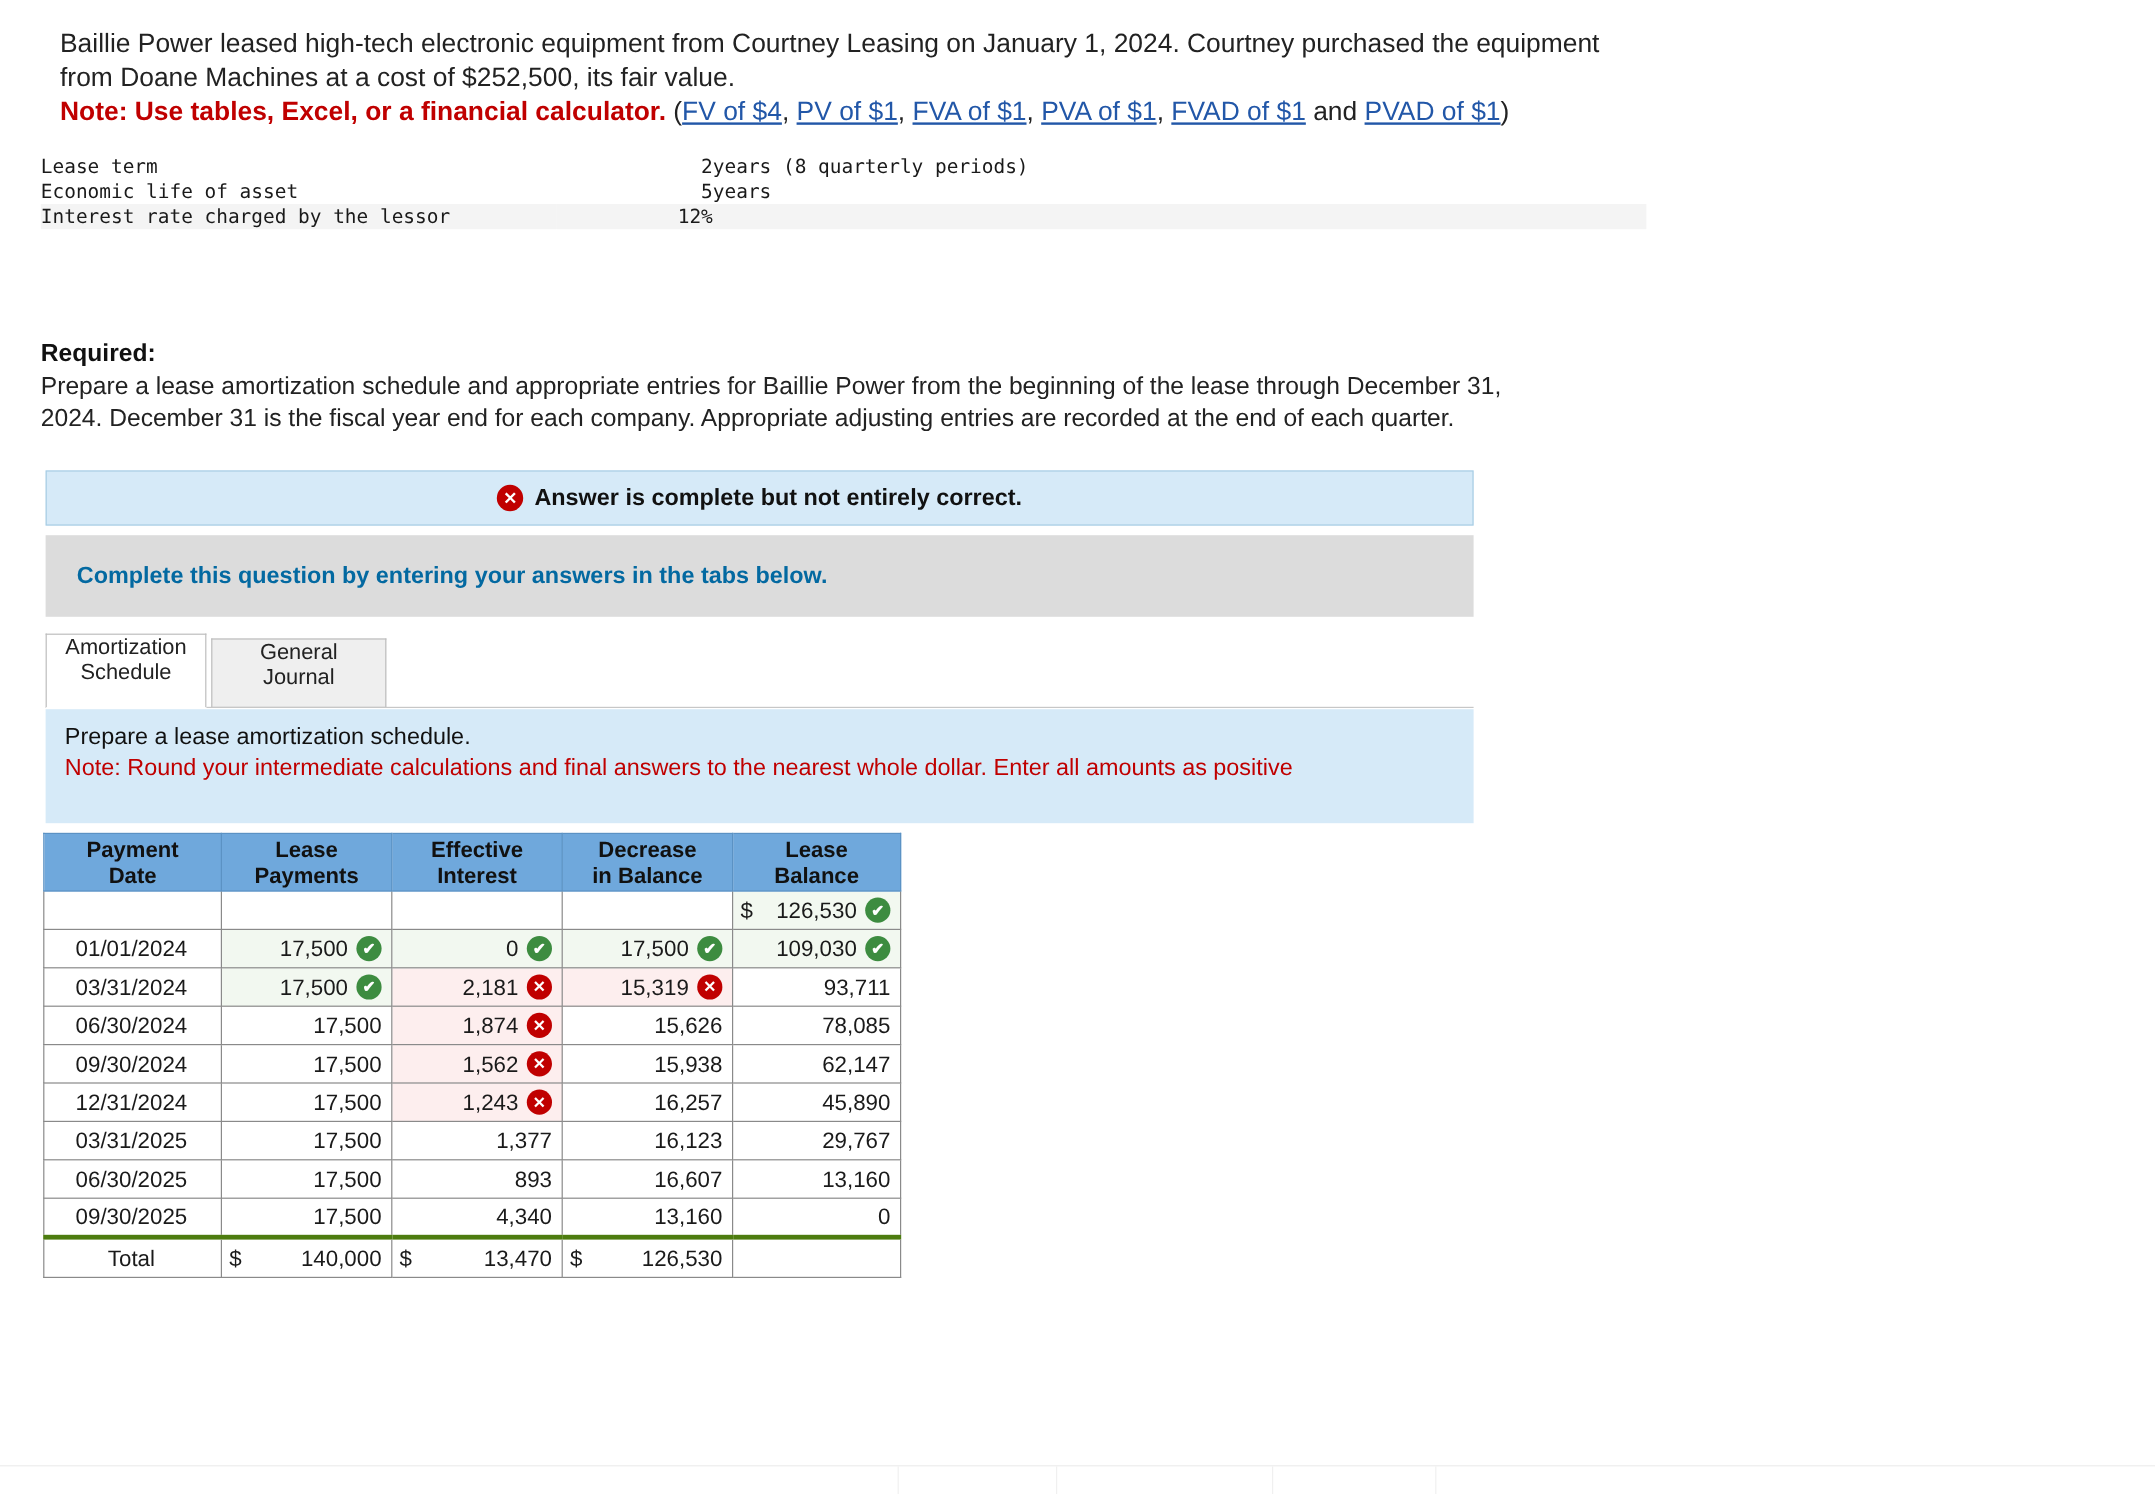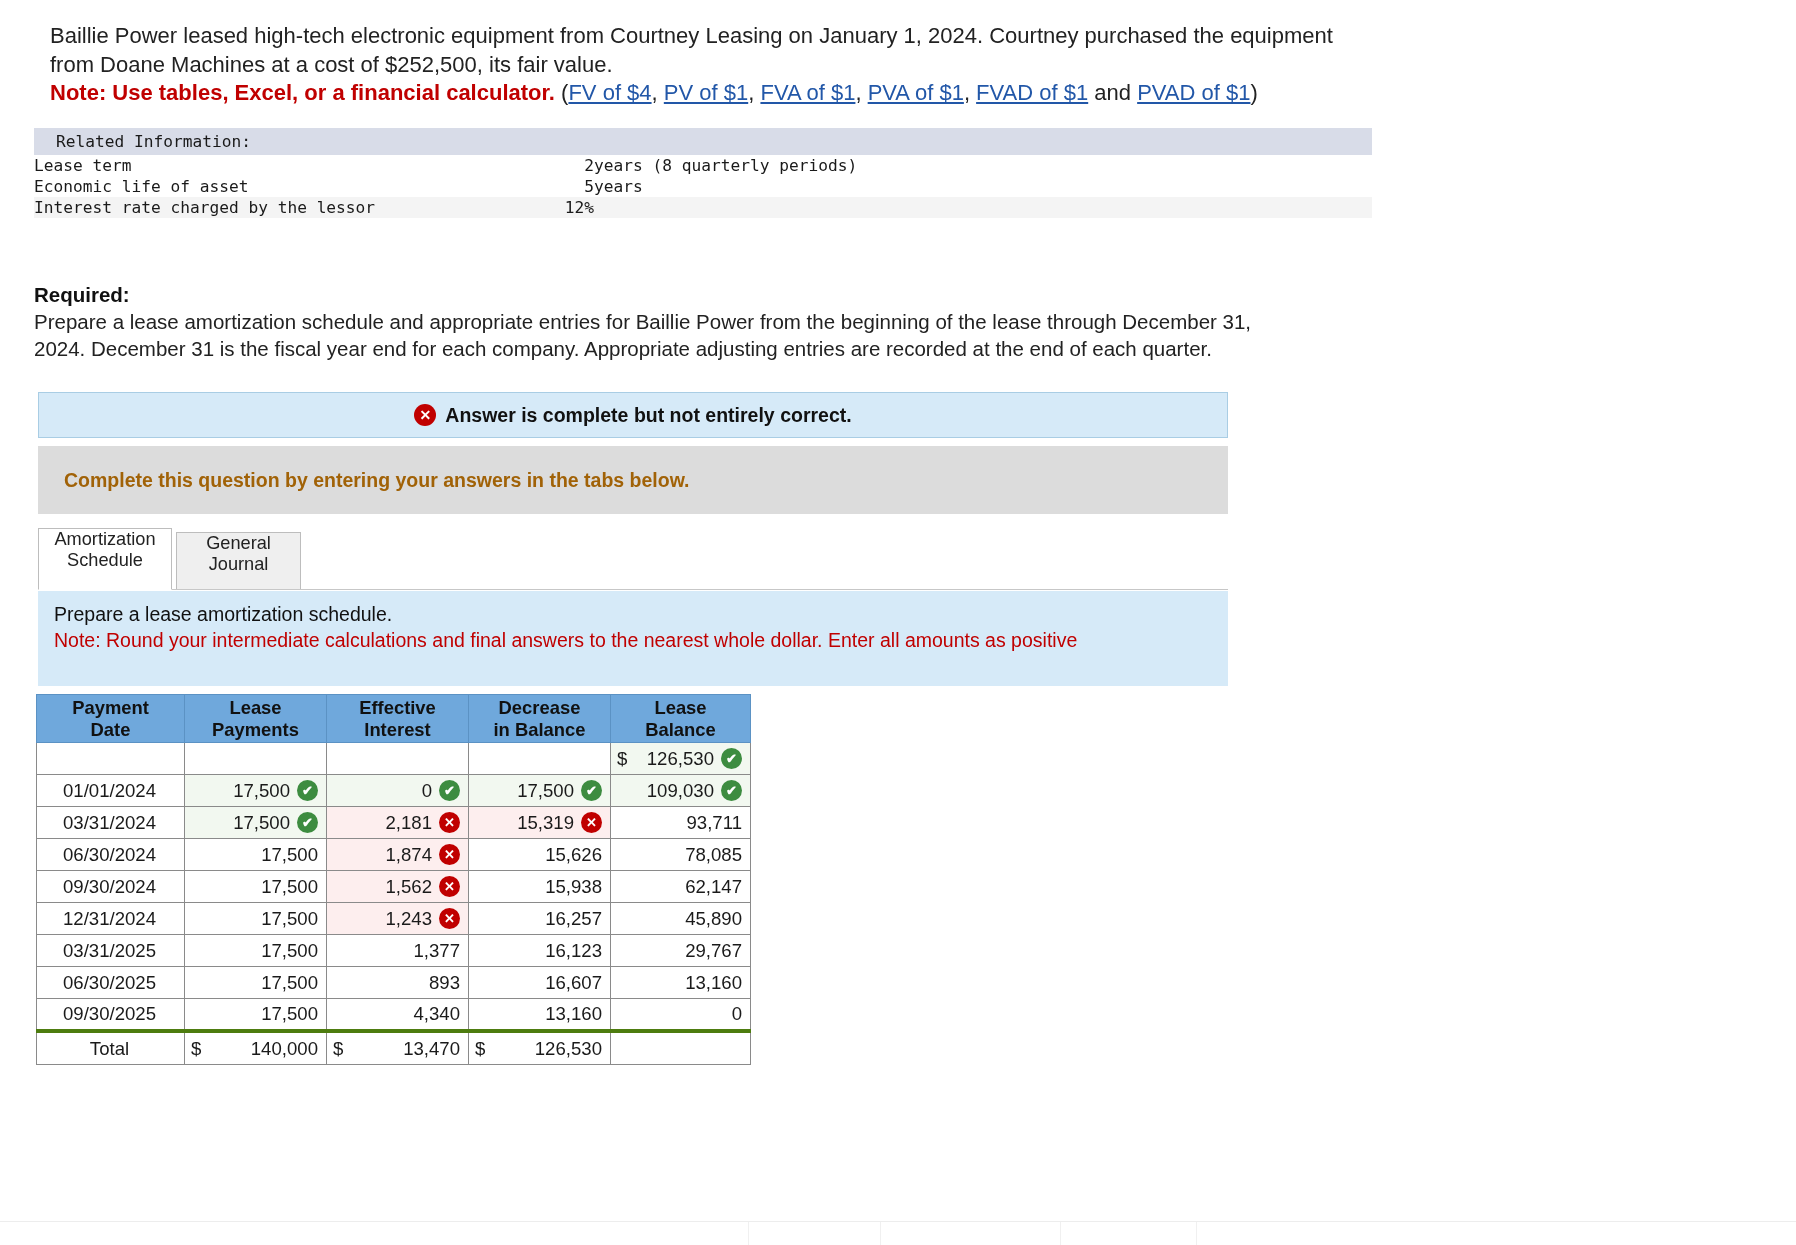--- a/index.html
+++ b/index.html
@@ -63,21 +63,21 @@
     background: #c00000; color: #fff; font-size: 14px; font-weight: bold;
     margin-right: 9px; line-height: 1; font-family: "Liberation Sans", sans-serif;
   }
 
   
   .completebar {
     position: absolute; left: 38px; top: 446px; width: 1190px; height: 68px;
     background: #dcdcdc;
     display: flex; align-items: center;
     padding-left: 26px;
-    font-size: 19.5px; font-weight: bold; color: #a16207;
+    font-size: 19.5px; font-weight: bold; color: #0369a1;
   }
 
   
   .tabstrip {
     position: absolute; left: 38px; top: 528px; width: 1190px; height: 62px;
   }
   .tabstrip::after {
     content: ""; position: absolute; left: 0; bottom: 0; width: 100%;
     height: 1px; background: #c7c7c7;
   }
@@ -87,21 +87,21 @@
     display: flex; align-items: flex-start; justify-content: center;
     text-align: center;
     font-size: 18.2px; line-height: 1.18; color: #222;
     cursor: pointer;
   }
   .tab.active {
     left: 0; width: 134px; height: 62px;
     background: #ffffff; border-bottom: 1px solid #ffffff; z-index: 3;
   }
   .tab.inactive {
-    left: 138px; width: 125px; height: 58px;
+    left: 138px; width: 146px; height: 58px;
     background: #efefef; border-bottom: 1px solid #c7c7c7;
   }
 
   
   .prompt {
     position: absolute; left: 38px; top: 591px; width: 1190px; height: 95px;
     background: #d6eaf8;
     padding: 11px 16px 0 16px;
     font-size: 19.5px; line-height: 1.32;
   }
@@ -181,23 +181,20 @@
     <p>from Doane Machines at a cost of $252,500, its fair value.</p>
     <p class="note-line">
       <span class="note-bold">Note: Use tables, Excel, or a financial calculator.</span>
       <span class="paren">(</span><a class="lnk">FV of $4</a><span class="paren">, </span><a class="lnk">PV of $1</a><span class="paren">, </span><a class="lnk">FVA of $1</a><span class="paren">, </span><a class="lnk">PVA of $1</a><span class="paren">, </span><a class="lnk">FVAD of $1</a><span class="paren"> and </span><a class="lnk">PVAD of $1</a><span class="paren">)</span>
     </p>
   </div>
 
   <div class="relbox">
     <table>
       <tbody>
-          <tr class="rel-head">
-        <td colspan="3">Related Information:</td>
-      </tr>
       <tr class="rel-white">
         <td class="c-label">Lease term</td>
         <td class="c-amt">2</td>
         <td class="c-rest">years (8 quarterly periods)</td>
       </tr>
       <tr class="rel-white">
         <td class="c-label">Economic life of asset</td>
         <td class="c-amt">5</td>
         <td class="c-rest">years</td>
       </tr>

